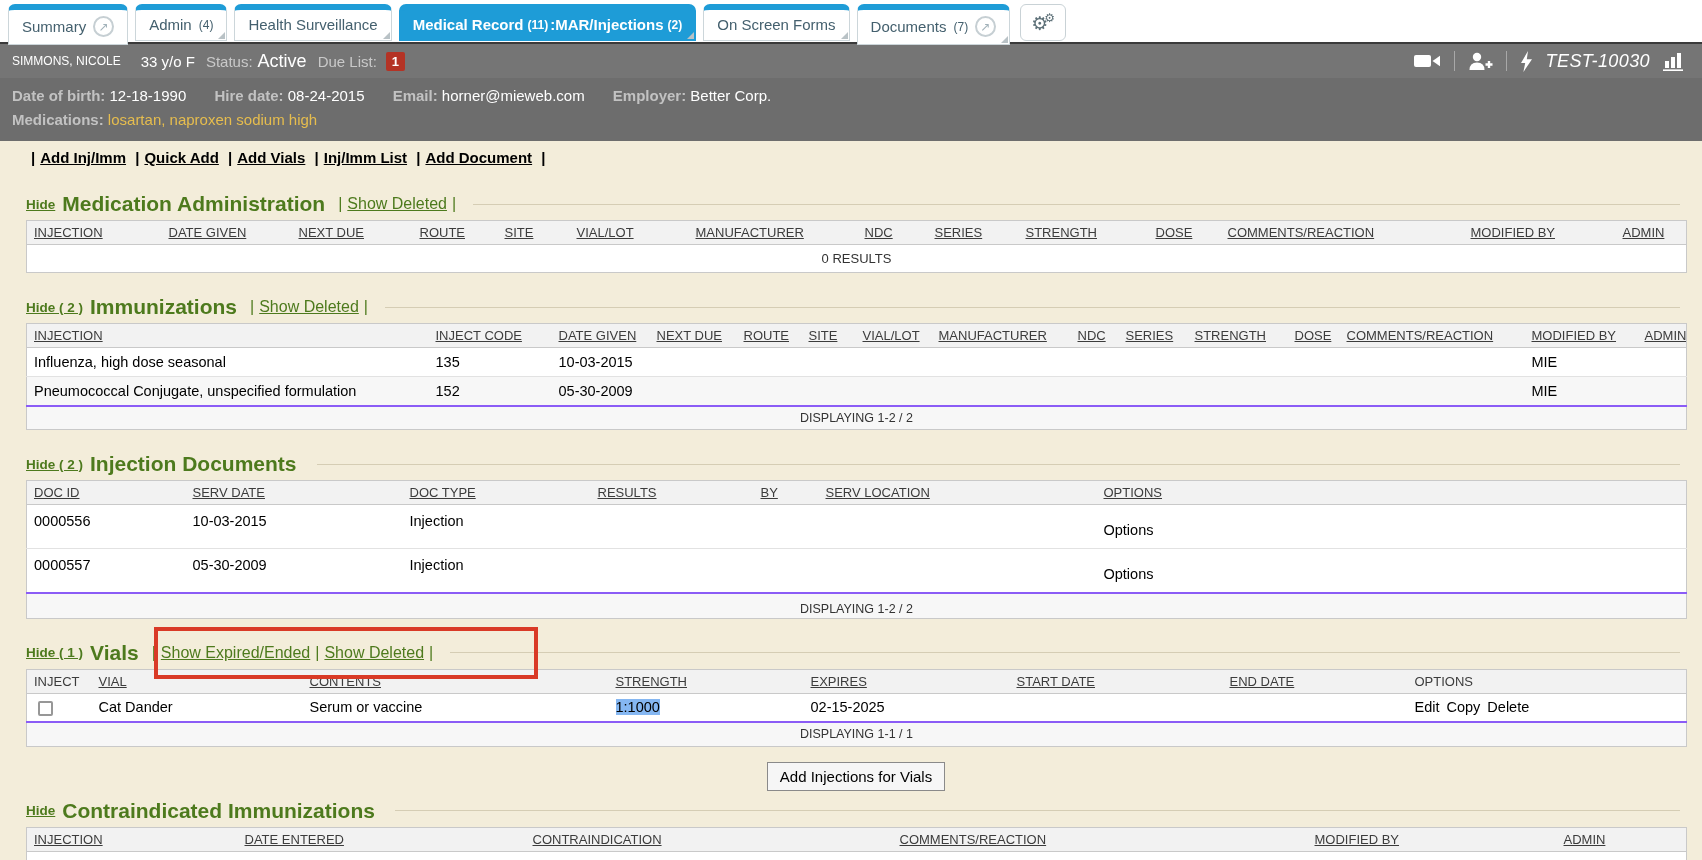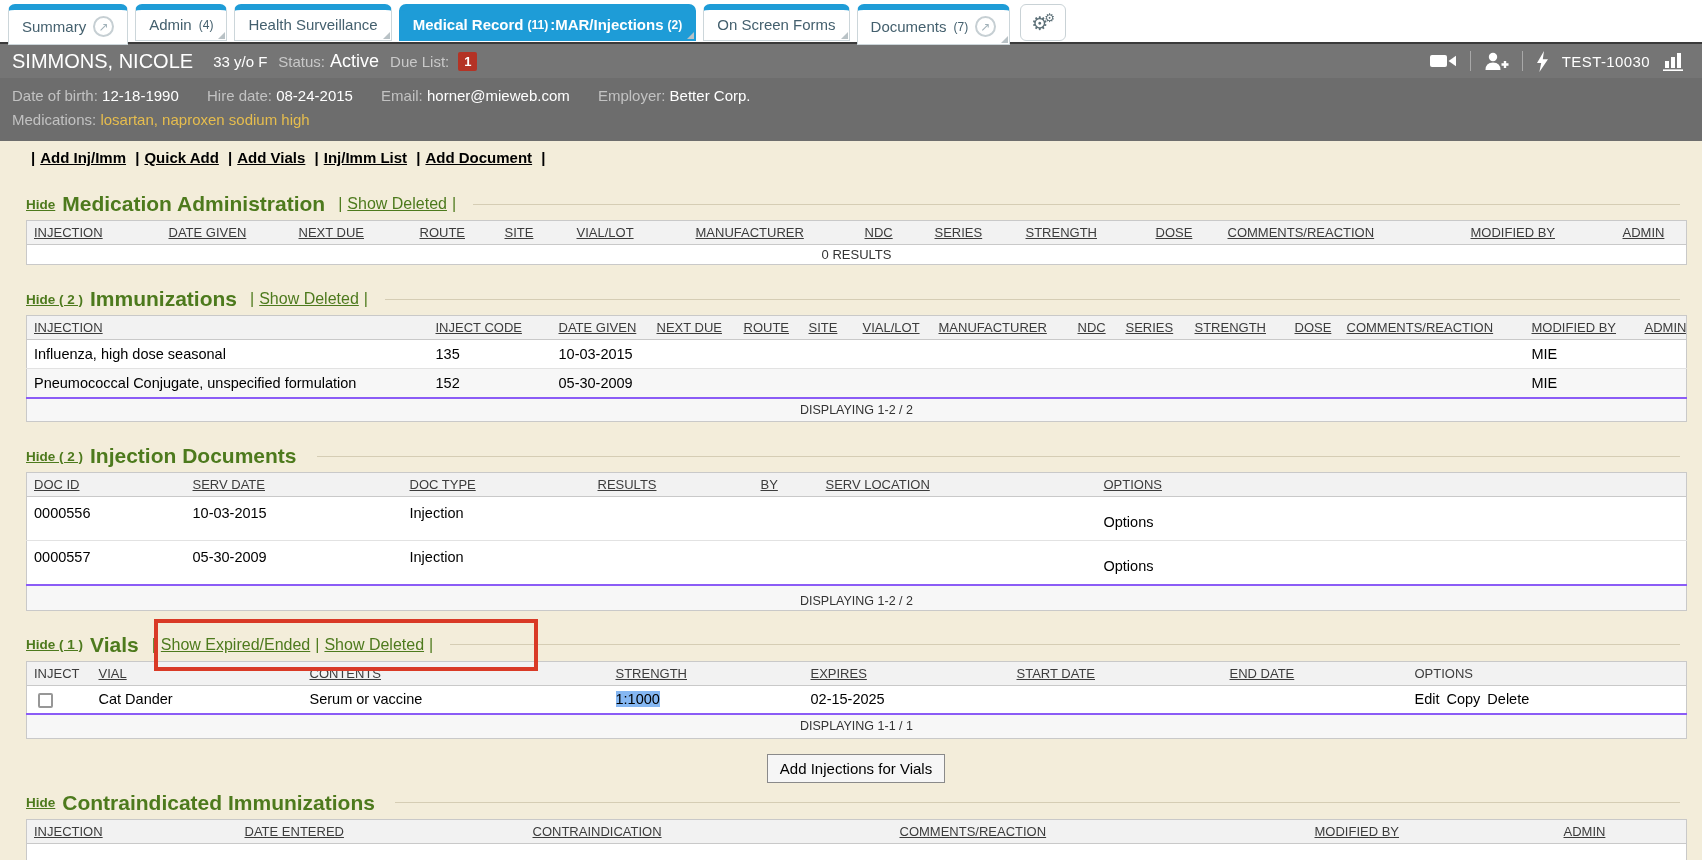--- a/index.html
+++ b/index.html
@@ -22,35 +22,35 @@
     border:2px solid #c6cfd3; border-radius:50%; color:#a2b2ba; font-size:12px; line-height:1;
     font-family:"DejaVu Sans",sans-serif; }
   .gear-btn { margin-left:3px; width:46px; height:37px; border:1px solid #c9d2d6; border-radius:6px;
     background:#fff; display:flex; align-items:center; justify-content:center; cursor:pointer;
     font-family:"DejaVu Sans",sans-serif; color:#5d7078; }
   .gear-big { font-size:19px; }
   .gear-small { font-size:12px; margin:-10px 0 0 -4px; }
   
   .patient-bar { height:36px; background:#757575; border-top:2px solid #3a3a3a;
     display:flex; align-items:center; padding:0 16px 0 12px; color:#fff; }
-  .pb-name { font-size:20px; }
+  .pb-name { font-size:12px; }
   .pb-agesex { margin-left:20px; font-size:15px; }
   .pb-label { margin-left:11px; color:#c9c9c9; font-size:15px; }
   .pb-value { margin-left:5px; font-size:18px; }
   .due-badge { margin-left:9px; min-width:19px; height:19px; padding:0 3px; background:#b43325; color:#fff;
     display:inline-flex; align-items:center; justify-content:center; font-size:13px; font-weight:bold;
     border-radius:2px; cursor:pointer; }
   .pb-right { margin-left:auto; display:flex; align-items:center; gap:13px; }
   .pb-sep { width:1px; height:20px; background:#a8a8a8; }
-  .pb-id { font-size:15px; letter-spacing:.4px; }
+  .pb-id { font-size:18px; letter-spacing:.4px;font-style:italic; }
   .pb-icon { display:inline-flex; cursor:pointer; }
   
   .info-bar { background:#6d6d6d; padding:6px 16px 9px 12px; color:#fff; }
   .info-line { line-height:24px; font-size:15px; white-space:nowrap; }
-  .if-label { color:#c2c2c2; }
+  .if-label { color:#c2c2c2;font-weight:bold; }
   .if-value { color:#fff; margin-right:24px; }
   .med-link { color:#e6bd4e; cursor:pointer; }
   .med-sep { color:#e6bd4e; }
   
   .content { position:relative; background:#f3edda; padding:6px 16px 0 26px; height:720px; }
   .actions-row { text-align:left; font-size:15px; font-weight:bold; margin-top:2px; white-space:nowrap; }
   .actions-row .alink { color:#000; text-decoration:underline; cursor:pointer; }
   .actions-row .pipe { margin:0 5px; }
   .sec-head { display:flex; align-items:center; }
   .hide-link { color:#4d7a1d; font-weight:bold; font-size:13.5px; text-decoration:underline;
@@ -63,21 +63,21 @@
   table.data-table { width:1660px; border-collapse:collapse; table-layout:fixed; background:#fff;
     border:1px solid #c9c9c9; margin-top:4px; font-size:14.5px; }
   .data-table th { text-align:left; font-weight:normal; font-size:13px; color:#3c3c3c; background:#f2f2f2;
     height:24px; padding:2px 7px; border-bottom:1px solid #c9c9c9; white-space:nowrap; overflow:hidden; }
   .data-table th.sortable span { text-decoration:underline; cursor:pointer; }
   .data-table td { height:29px; padding:2px 7px; vertical-align:middle; white-space:nowrap; overflow:hidden; }
   tr.row-alt td { background:#f7f7f7; }
   tr.row-line td { border-top:1px solid #e2e2e2; }
   tr.table-footer td { background:#f7f7f7; border-top:2px solid #8b5cf6; text-align:center;
     font-size:12.5px; color:#333; height:24px; }
-  tr.empty-row td { text-align:center; font-size:13px; color:#333; height:20px; }
+  tr.empty-row td { text-align:center; font-size:13px; color:#333; height:28px; }
   .docs-table td { height:44px; vertical-align:top; padding-top:8px; }
   .docs-table td.opt-cell { padding-top:17px; }
   .checkbox { display:inline-block; width:15px; height:15px; border:2px solid #979797; border-radius:2px;
     background:#fff; margin-left:4px; cursor:pointer; vertical-align:middle; }
   .hl { background:#85b7f2; }
   .opt-link { margin-right:7px; cursor:pointer; }
   .vials-head { position:relative; }
   .annotation-box { position:absolute; left:128px; top:-14px; width:384px; height:52px;
     border:4px solid #d93a26; z-index:5; pointer-events:none; }
   .add-btn-row { width:1660px; text-align:center; margin-top:15px; }

